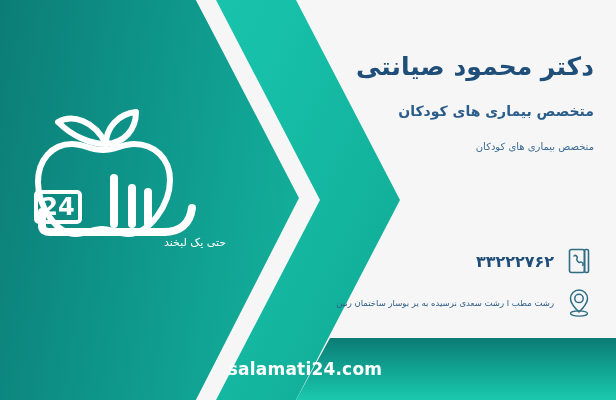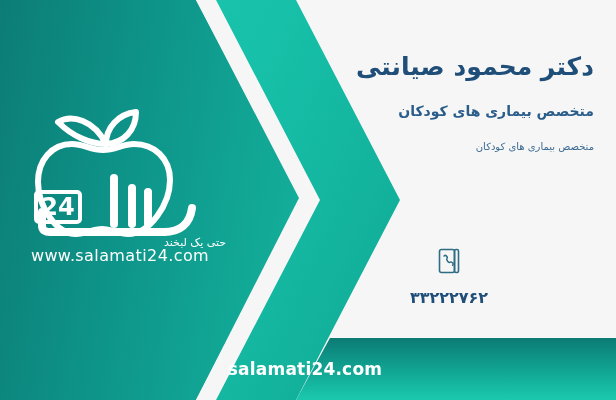--- a/index.html
+++ b/index.html
@@ -163,21 +163,21 @@
   
   .contact {
     position: absolute;
     right: 22px;
     top: 244px;
     width: 290px;
   }
 
   .contact-row {
     display: flex;
-    flex-direction: column;
+    flex-direction: row;
     align-items: center;
     justify-content: flex-start;
     gap: 10px;
     margin-bottom: 8px;
   }
 
   .contact-icon {
     flex: 0 0 auto;
     width: 30px;
     height: 34px;
@@ -229,21 +229,20 @@
       <path d="M150 132 C166 132 176 124 178 108" stroke="#ffffff" stroke-width="8" fill="none" stroke-linecap="round"></path>
       <path d="M100 78 L100 124" stroke="#ffffff" stroke-width="8" stroke-linecap="round"></path>
       <path d="M118 88 L118 124" stroke="#ffffff" stroke-width="8" stroke-linecap="round"></path>
       <path d="M134 92 L134 124" stroke="#ffffff" stroke-width="8" stroke-linecap="round"></path>
 
       <rect x="22" y="92" width="44" height="30" rx="3" stroke="#ffffff" stroke-width="4" fill="none"></rect>
       <text x="44" y="115" fill="#ffffff" font-size="24" font-weight="bold" text-anchor="middle" font-family="DejaVu Sans, sans-serif">24</text>
 
       <text x="150" y="146" fill="#ffffff" font-size="11" text-anchor="end" font-family="DejaVu Sans, sans-serif" direction="rtl">براحتی یک لبخند</text>
     </svg>
-    <div class="logo-url">www.salamati24.com</div>
   </div>
 
   <div class="content">
     <div class="doctor-name">دکتر محمود صیانتی</div>
     <div class="specialty-main">متخصص بیماری های کودکان</div>
     <div class="specialty-sub">متخصص بیماری های کودکان</div>
   </div>
 
   <div class="contact">
 
@@ -251,19 +250,29 @@
       <div class="contact-icon">
         <svg width="24" height="28" viewBox="0 0 24 28" fill="none" aria-hidden="true">
           <rect x="2.5" y="2.5" width="15" height="23" rx="2" stroke="#2e6d84" stroke-width="1.6" fill="none"></rect>
           <rect x="17.5" y="2.5" width="4" height="23" rx="1.5" stroke="#2e6d84" stroke-width="1.6" fill="none"></rect>
           <path d="M7 9 c0 0 1.2 -1 2 -0.4 c0.8 0.7 1.6 2 1 2.8 c-0.6 0.8 -0.4 1.6 0.6 2.8 c1 1.2 1.9 1.6 2.7 1 c0.8 -0.6 2 0.2 2.7 1 c0.7 0.8 -0.4 2 -0.4 2" stroke="#2e6d84" stroke-width="1.5" fill="none" stroke-linecap="round"></path>
         </svg>
       </div>
       <div class="contact-text phone-text">۳۳۲۲۲۷۶۲</div>
     </div>
 
+    <div class="contact-row">
+      <div class="contact-icon">
+        <svg width="26" height="30" viewBox="0 0 26 30" fill="none" aria-hidden="true">
+          <path d="M13 2 C8.3 2 4.5 5.8 4.5 10.5 C4.5 16.5 13 24 13 24 C13 24 21.5 16.5 21.5 10.5 C21.5 5.8 17.7 2 13 2 Z" stroke="#2e6d84" stroke-width="1.5" fill="none"></path>
+          <circle cx="13" cy="10.4" r="4.2" stroke="#2e6d84" stroke-width="1.5" fill="none"></circle>
+          <ellipse cx="13" cy="25.5" rx="8.5" ry="2.6" stroke="#2e6d84" stroke-width="1.3" fill="none"></ellipse>
+        </svg>
+      </div>
+      <div class="contact-text address-text">رشت مطب ا رشت سعدی نرسیده به یر بوسار ساختمان رنین</div>
+    </div>
 
   </div>
 
   <div class="bottom-bar"></div>
   <div class="bottom-bar-label">salamati24.com</div>
 
 </div>
 
 </body></html>

